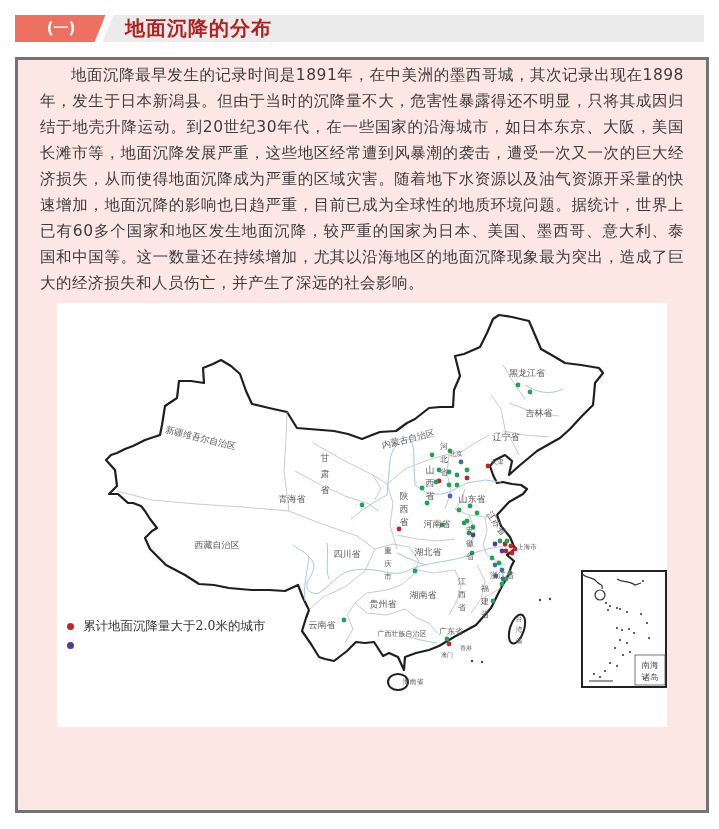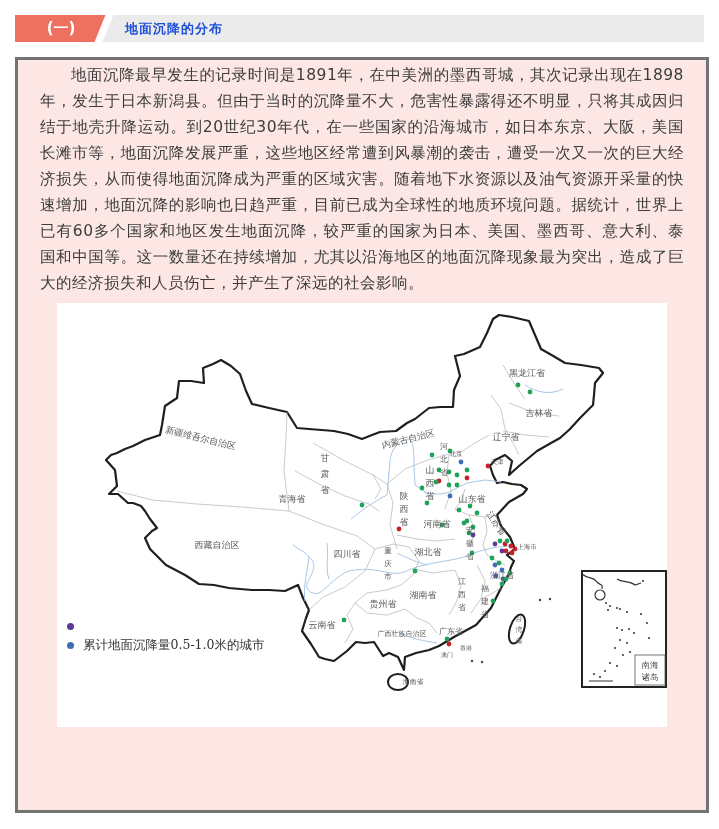--- a/index.html
+++ b/index.html
@@ -17,21 +17,21 @@
     background:#ee7060;color:#ffffff;font-size:15px;line-height:27px;
     text-align:center;font-weight:bold;
     clip-path:polygon(0 0,100% 0,calc(100% - 11px) 100%,0 100%);
   }
   .header-slash{
     position:absolute;left:85px;top:0;width:8px;height:27px;background:#ffffff;
     transform:skewX(-22deg);
   }
   .header-title{
     position:absolute;left:110px;top:0;height:27px;line-height:27px;
-    font-size:13px;font-weight:bold;color:#1d4ed8;letter-spacing:1px;
+    font-size:20px;font-weight:bold;color:#b91c1c;letter-spacing:1px;
   }
   
   .content-panel{
     position:absolute;left:15px;top:57px;width:644px;height:746px;
     background:#fce7e4;border:3px solid #737373;
     padding:2px 22px;
   }
   .para{
     margin:0 0 6px 0;font-size:15.5px;line-height:26px;color:#3c3c3c;
     text-align:justify;text-indent:2em;letter-spacing:0.5px;
@@ -256,21 +256,21 @@
           <text class="plabel" x="445" y="275" font-size="8">浙江省</text>
           <text class="plabel" x="470" y="246" font-size="6.5">上海市</text>
           <text class="plabel" x="462" y="318" font-size="7"><tspan x="462" y="318">台</tspan><tspan x="462" dy="11">湾</tspan><tspan x="462" dy="11">省</tspan></text>
           <text class="plabel" x="356" y="381" font-size="7">海南省</text>
           <text class="plabel" x="409" y="347" font-size="6">香港</text>
           <text class="plabel" x="390" y="354" font-size="6">澳门</text>
         </g>
     </svg>
     <div class="legend" id="legend">
         <div class="legend-row">
-          <span class="legend-dot" style="background: rgb(92, 55, 149);"></span>
+          <span class="legend-dot" style="background: rgb(200, 32, 42);"></span>
+          <span class="legend-label">累计地面沉降量大于2.0米的城市</span>
         </div>
         <div class="legend-row">
-          <span class="legend-dot" style="background: rgb(63, 109, 181);"></span>
-          <span class="legend-label">累计地面沉降量0.5-1.0米的城市</span>
+          <span class="legend-dot" style="background: rgb(92, 55, 149);"></span>
         </div>
       </div>
   </div>
 </div>
 
 </body></html>

